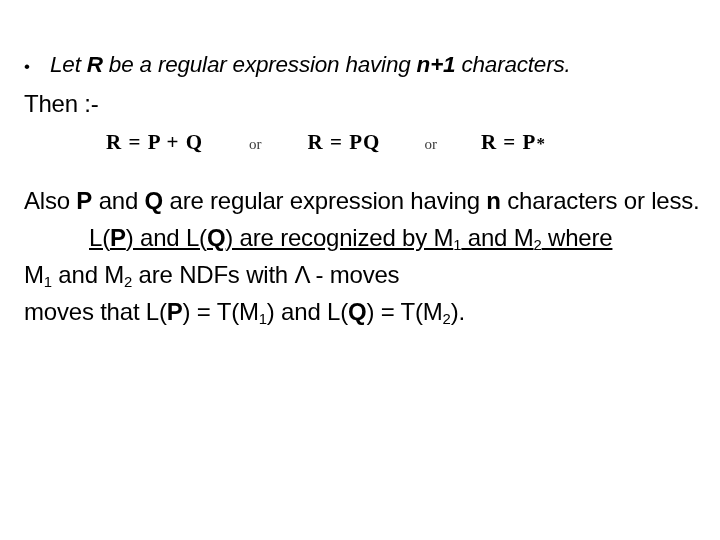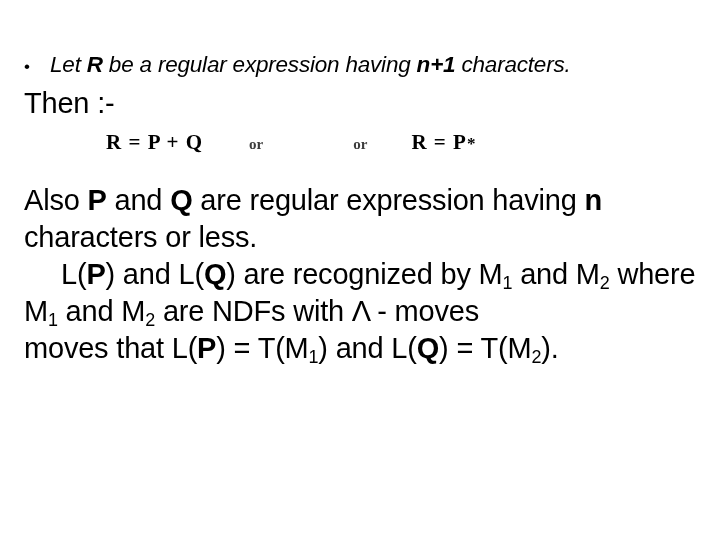--- a/index.html
+++ b/index.html
@@ -45,27 +45,28 @@
     line-height: 37px;
   }
   .bullet-text {
     white-space: nowrap;
     font-style: italic;
   }
 
   
   .body-line {
     padding-left: 24px;
-    font-size: 29px;
+    font-size: 24px;
     line-height: 37px;
     letter-spacing: -0.2px;
     white-space: nowrap;
   }
   .body-line.indent {
-    padding-left: 61px;
+    padding-left: 89px;
+    text-decoration: underline;
   }
   .body-line.wrap {
     white-space: normal;
     padding-right: 9px;
   }
 
   b, .b {
     font-weight: bold;
   }
 
@@ -94,21 +95,21 @@
     color: #161616;
     
     filter: blur(0.32px) contrast(1.22);
     -webkit-font-smoothing: none;
   }
   .formula-item {
     white-space: pre;
     text-align: right;
   }
   .formula-or {
-    font-weight: bold;
+    font-weight: normal;
     font-size: 15px;
     color: #4a4a4a;
     font-family: "Liberation Serif", serif;
     white-space: pre;
     text-align: right;
   }
   .gap-a { width: 46px; }
   .gap-b { width: 44px; }
   .star {
     font-size: 17px;
@@ -128,20 +129,21 @@
     </div>
 
     <div class="body-line">Then :-</div>
 
     <div class="formula-strip">
       <div class="formula-row">
         <span class="formula-item eq-sp">R = P + Q</span>
         <span class="gap-a"></span>
         <span class="formula-or">or</span>
         <span class="gap-a"></span>
+        <span class="formula-item eq-sp">R = PQ</span>
         <span class="gap-b"></span>
         <span class="formula-or">or</span>
         <span class="gap-b"></span>
         <span class="formula-item eq-sp">R = P</span>
           <span class="star">*</span>
       </div>
     </div>
 
     <div class="body-line wrap"><span>Also </span><b>P</b><span> and </span><b>Q</b><span> are regular expression having </span><b>n</b><span> characters or less.</span></div>
 

